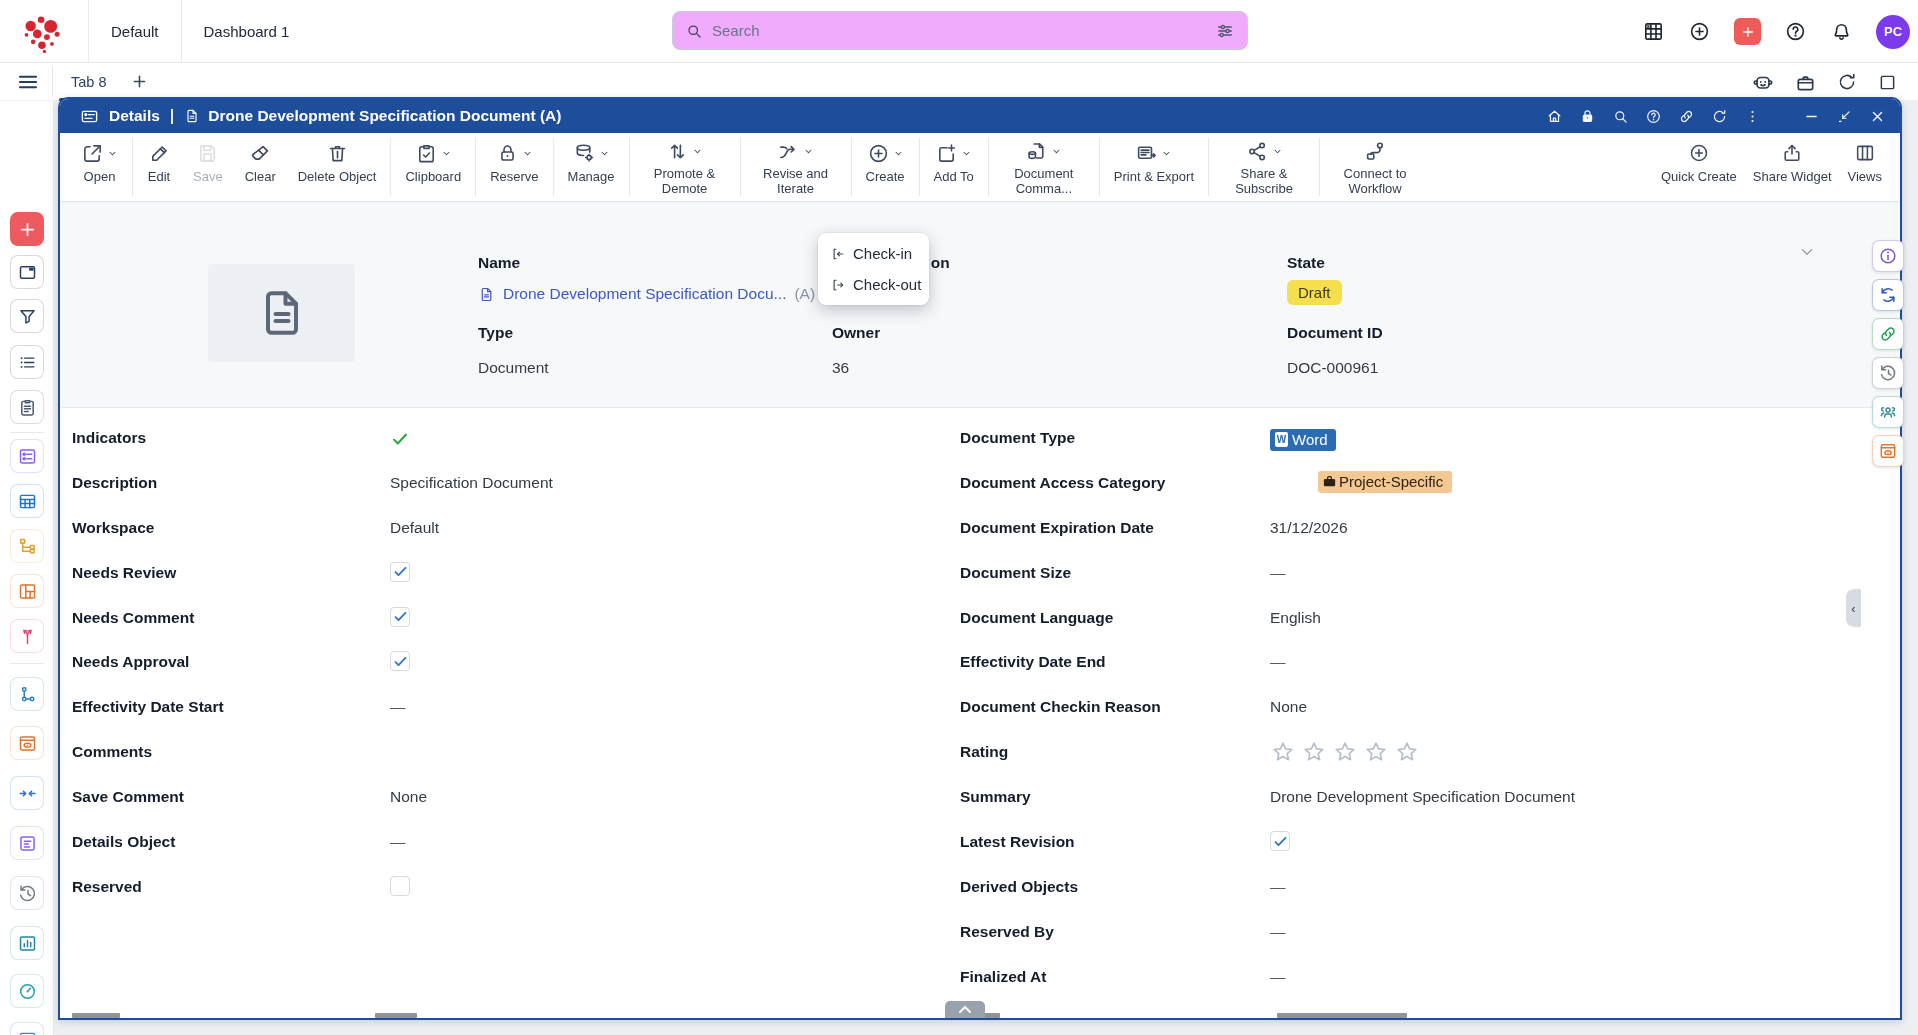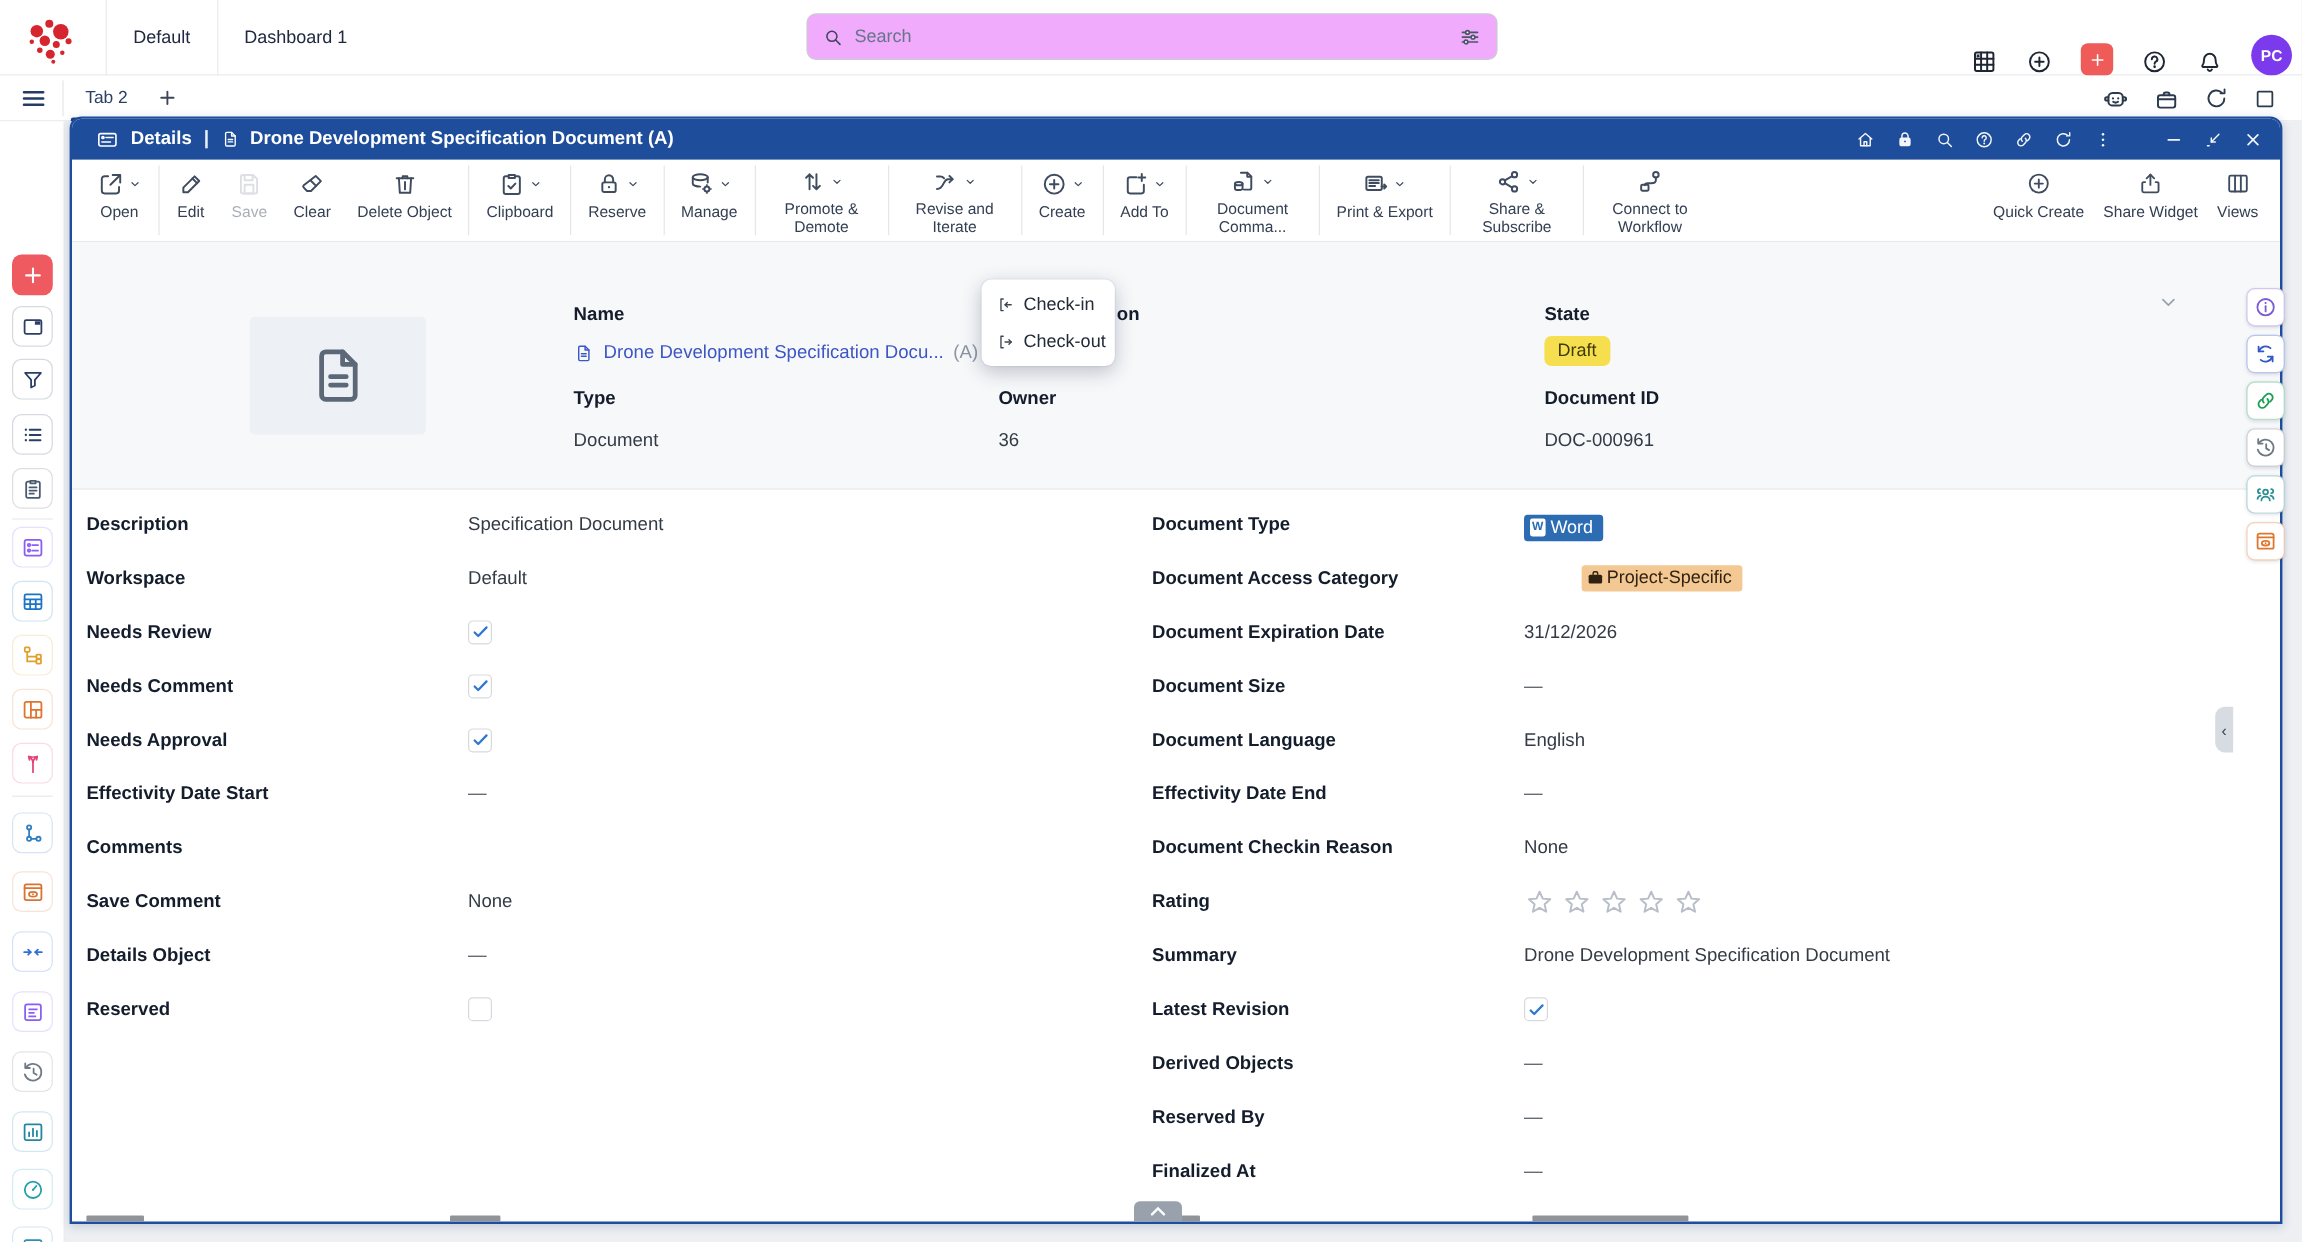--- a/index.html
+++ b/index.html
@@ -10,21 +10,21 @@
   svg { display:block; }
 
   
   .topbar { left:0; top:0; width:1918px; height:63px; background:#fff; border-bottom:1px solid #e3e6e9; display:flex; align-items:center; z-index:5; }
   .logo-wrap { width:88px; display:flex; justify-content:center; align-items:center; height:100%; }
   .top-sep { width:1px; height:63px; background:#e8eaed; }
   .ws-tab { height:63px; display:flex; align-items:center; padding:0 22px; font-size:15px; color:#20293f; cursor:pointer; }
   .search-box { position:absolute; left:672px; top:11px; width:576px; height:39px; border:1px solid #c8cdd5; border-radius:8px; background:#f0abfc; display:flex; align-items:center; padding:0 12px; }
   .search-box input { flex:1; border:none; outline:none; font-size:15px; color:#333b49; margin-left:9px; font-family:"Liberation Sans",sans-serif; background:transparent; }
   .search-box input::placeholder { color:#69748a; }
-  .top-icons { position:absolute; right:8px; top:0; height:63px; display:flex; align-items:flex-end; gap:23px; }
+  .top-icons { position:absolute; right:8px; top:0; height:63px; display:flex; align-items:center; gap:23px; }
   .tico { cursor:pointer; }
   .red-sq { width:27px; height:27px; background:#ef5b58; border-radius:6px; display:flex; align-items:center; justify-content:center; cursor:pointer; }
   .avatar { width:34px; height:34px; border-radius:50%; background:#7c3aed; color:#fff; font-size:13px; font-weight:bold; display:flex; align-items:center; justify-content:center; cursor:pointer; }
 
   
   .tabbar { left:0; top:63px; width:1918px; height:38px; background:#fff; border-bottom:1px solid #eceef1; display:flex; align-items:center; z-index:5; }
   .hamb { margin-left:16px; cursor:pointer; }
   .tb-vsep { width:1px; height:30px; background:#e4e7eb; margin-left:12px; }
   .doc-tab { position:relative; height:38px; display:flex; align-items:center; padding:0 18px; font-size:14.5px; color:#2b4066; cursor:pointer; }
   .doc-tab .underline { position:absolute; left:6px; bottom:0; width:78px; height:3px; background:#1d4289; border-radius:2px 2px 0 0; }
@@ -181,21 +181,21 @@
   </header>
 
   <div class="abs tabbar">
     <span class="hamb">
         <svg viewBox="0 0 24 24" width="24" height="24" fill="none" stroke="#243b63" stroke-width="1.7" stroke-linecap="round" stroke-linejoin="round">
           <path d="M4 6.8h16M4 12h16M4 17.2h16" stroke-width="2.1"></path>
         </svg>
       </span>
     <div class="tb-vsep"></div>
     <div class="doc-tab">
-      <span>Tab 2</span>
+      <span>Tab 8</span>
       <span class="underline"></span>
     </div>
     <span class="newtab">
         <svg viewBox="0 0 24 24" width="19" height="19" fill="none" stroke="#3c4656" stroke-width="1.7" stroke-linecap="round" stroke-linejoin="round">
           <path d="M12 5.5v13M5.5 12h13" stroke-width="2"></path>
         </svg>
       </span>
   </div>
   <div class="tabbar-right">
     <span class="tico">
@@ -842,20 +842,28 @@
       <div class="svalue" style="left:1227px; top:157px;">DOC-000961</div>
       <span class="sum-chev" style="left:1737px; top:40px;">
           <svg viewBox="0 0 24 24" width="20" height="20" fill="none" stroke="#98a1ad" stroke-width="1.7" stroke-linecap="round" stroke-linejoin="round">
             <path d="M6.5 9.3 12 14.7l5.5-5.4"></path>
           </svg>
         </span>
     </div>
 
     <div class="fcol" style="left:12px; top:330px; width:880px;" id="colLeft">
         <div class="frow">
+          <div class="flabel" style="width: 318px;">Indicators</div>
+          <div class="fvalue" style="left: 318px;">
+            <svg viewBox="0 0 24 24" width="20" height="20" fill="none" stroke="#27a23d" stroke-width="2.3" stroke-linecap="round" stroke-linejoin="round">
+              <path d="M4.8 12.8l4.6 4.6 9.8-10.8"></path>
+            </svg>
+          </div>
+        </div>
+        <div class="frow">
           <div class="flabel" style="width: 318px;">Description</div>
           <div class="fvalue" style="left: 318px;">Specification Document</div>
         </div>
         <div class="frow">
           <div class="flabel" style="width: 318px;">Workspace</div>
           <div class="fvalue" style="left: 318px;">Default</div>
         </div>
         <div class="frow">
           <div class="flabel" style="width: 318px;">Needs Review</div>
           <div class="fvalue" style="left: 318px;">

